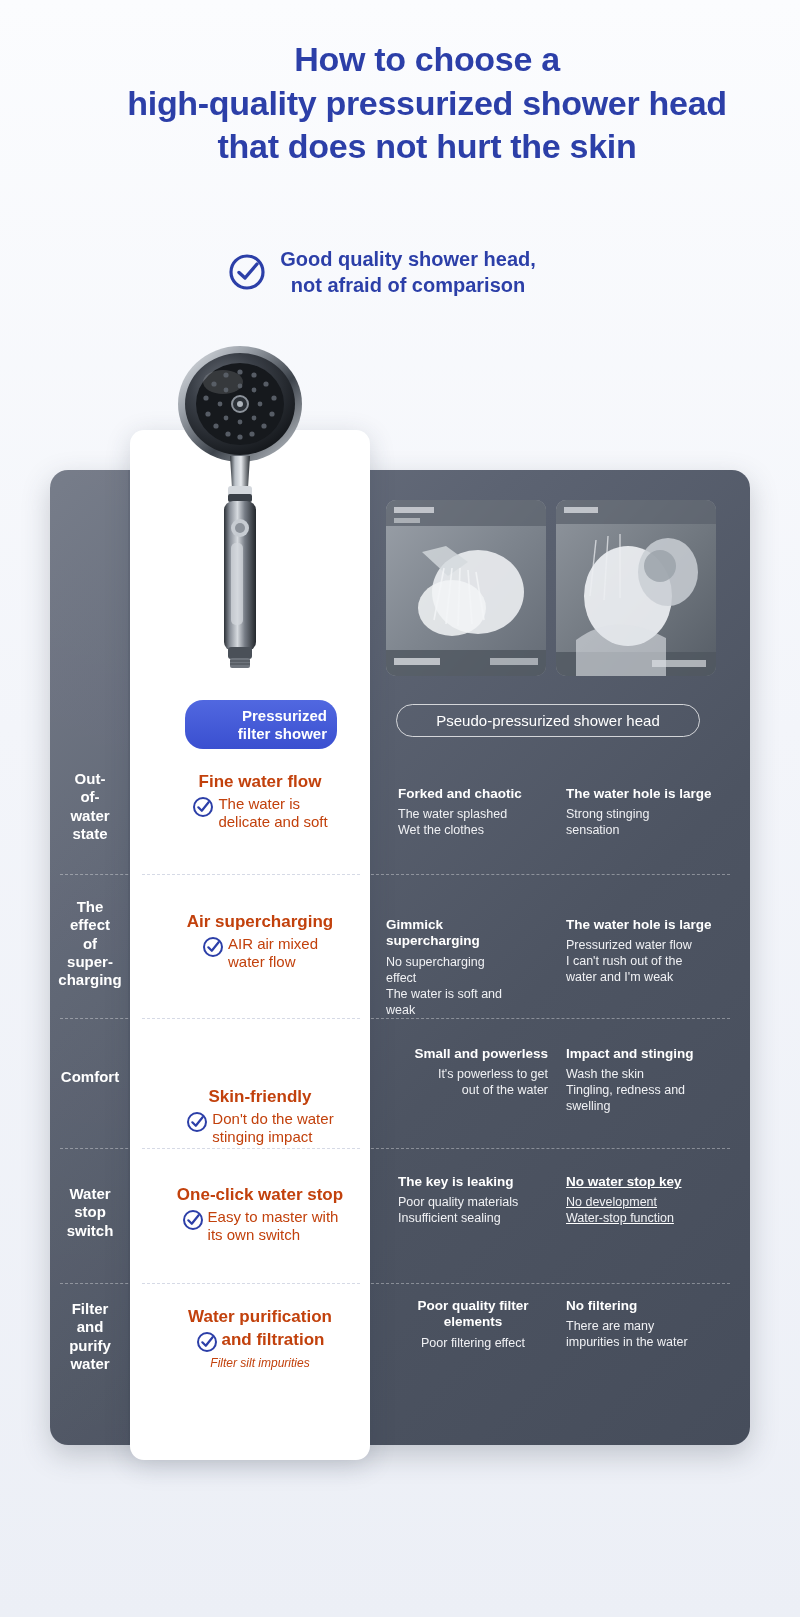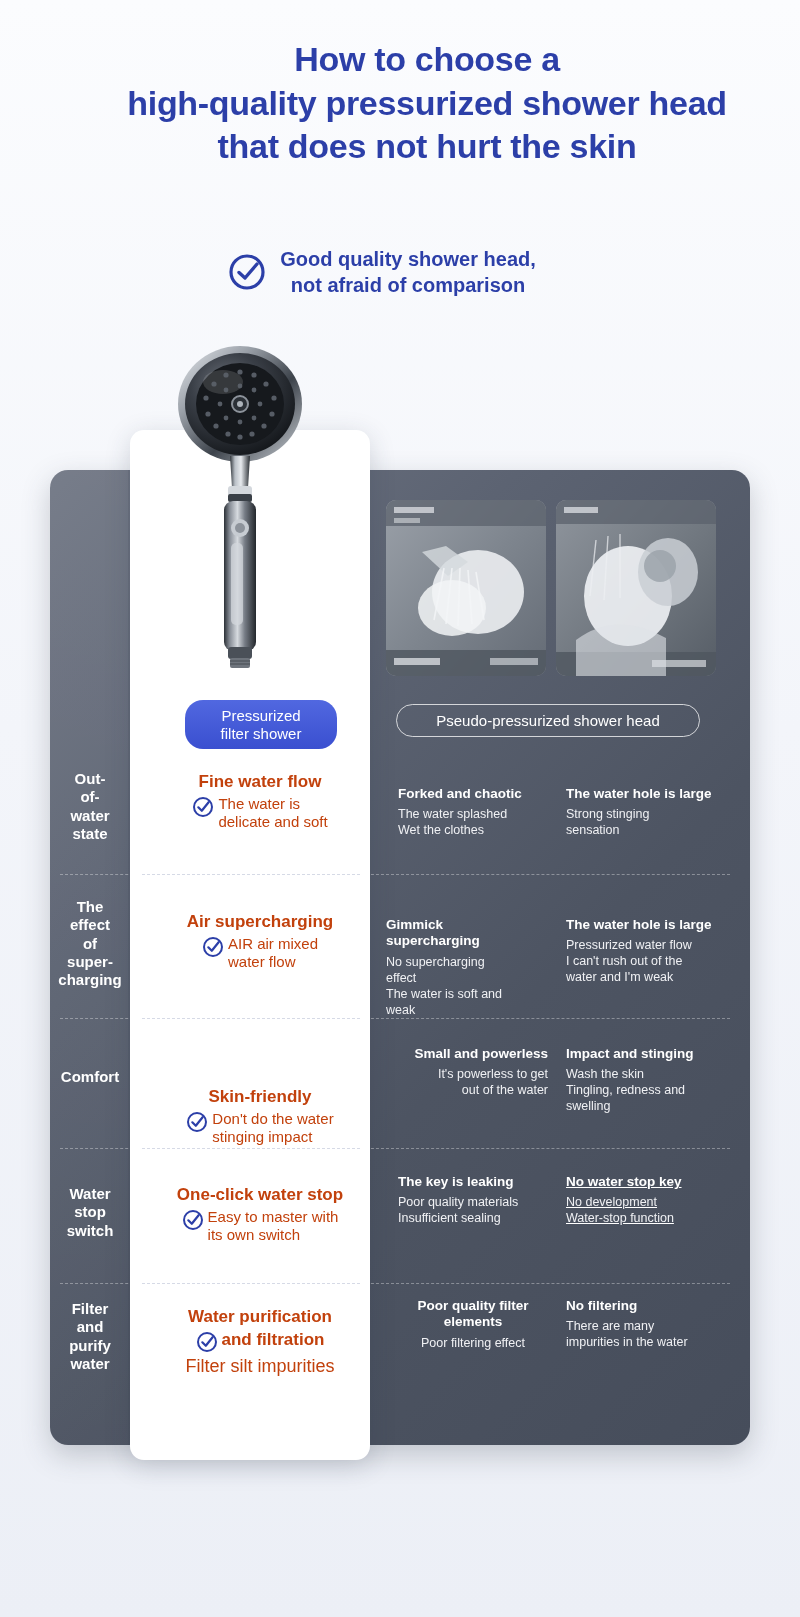--- a/index.html
+++ b/index.html
@@ -105,22 +105,22 @@
     position: absolute;
     left: 185px;
     top: 700px;
     width: 132px;
     padding: 7px 10px;
     border-radius: 18px;
     background: #4257d6;
     background: linear-gradient(180deg,#5168e0,#3a4fd0);
     color: #ffffff;
     font-size: 15px;
-    font-weight: normal;
-    text-align: center;
+    font-weight: bold;
+    text-align: right;
     line-height: 1.18;
     z-index: 6;
   }
   .pill-bad {
     position: absolute;
     left: 396px;
     top: 704px;
     width: 304px;
     padding: 7px 10px;
     border-radius: 18px;
@@ -584,21 +584,21 @@
     </div>
     <div class="good-body-wrap">
       <span class="mini-check">
         <svg width="22" height="22" viewBox="0 0 22 22">
           <circle cx="11" cy="11" r="9" fill="none" stroke="#2c3fa8" stroke-width="2"></circle>
           <path d="M6.3 11.3 L9.8 14.8 L16.6 6.2" fill="none" stroke="#2c3fa8" stroke-width="2.2" stroke-linecap="round" stroke-linejoin="round"></path>
         </svg>
       </span>
       <span class="good-body" style="font-size:17px;font-weight:bold;">and filtration</span>
     </div>
-    <div style="font-size:18px;margin-top:3px;">Filter silt impurities</div>
+    <div style="font-size:12px;margin-top:3px;font-style:italic;">Filter silt impurities</div>
   </div>
 
   <div class="bad-cell" style="left:398px; top:1298px;text-align:center;">
     <div class="bad-head">
       <span>Poor quality filter</span><br>
       <span>elements</span>
     </div>
     <div class="bad-body">Poor filtering effect</div>
   </div>
 

